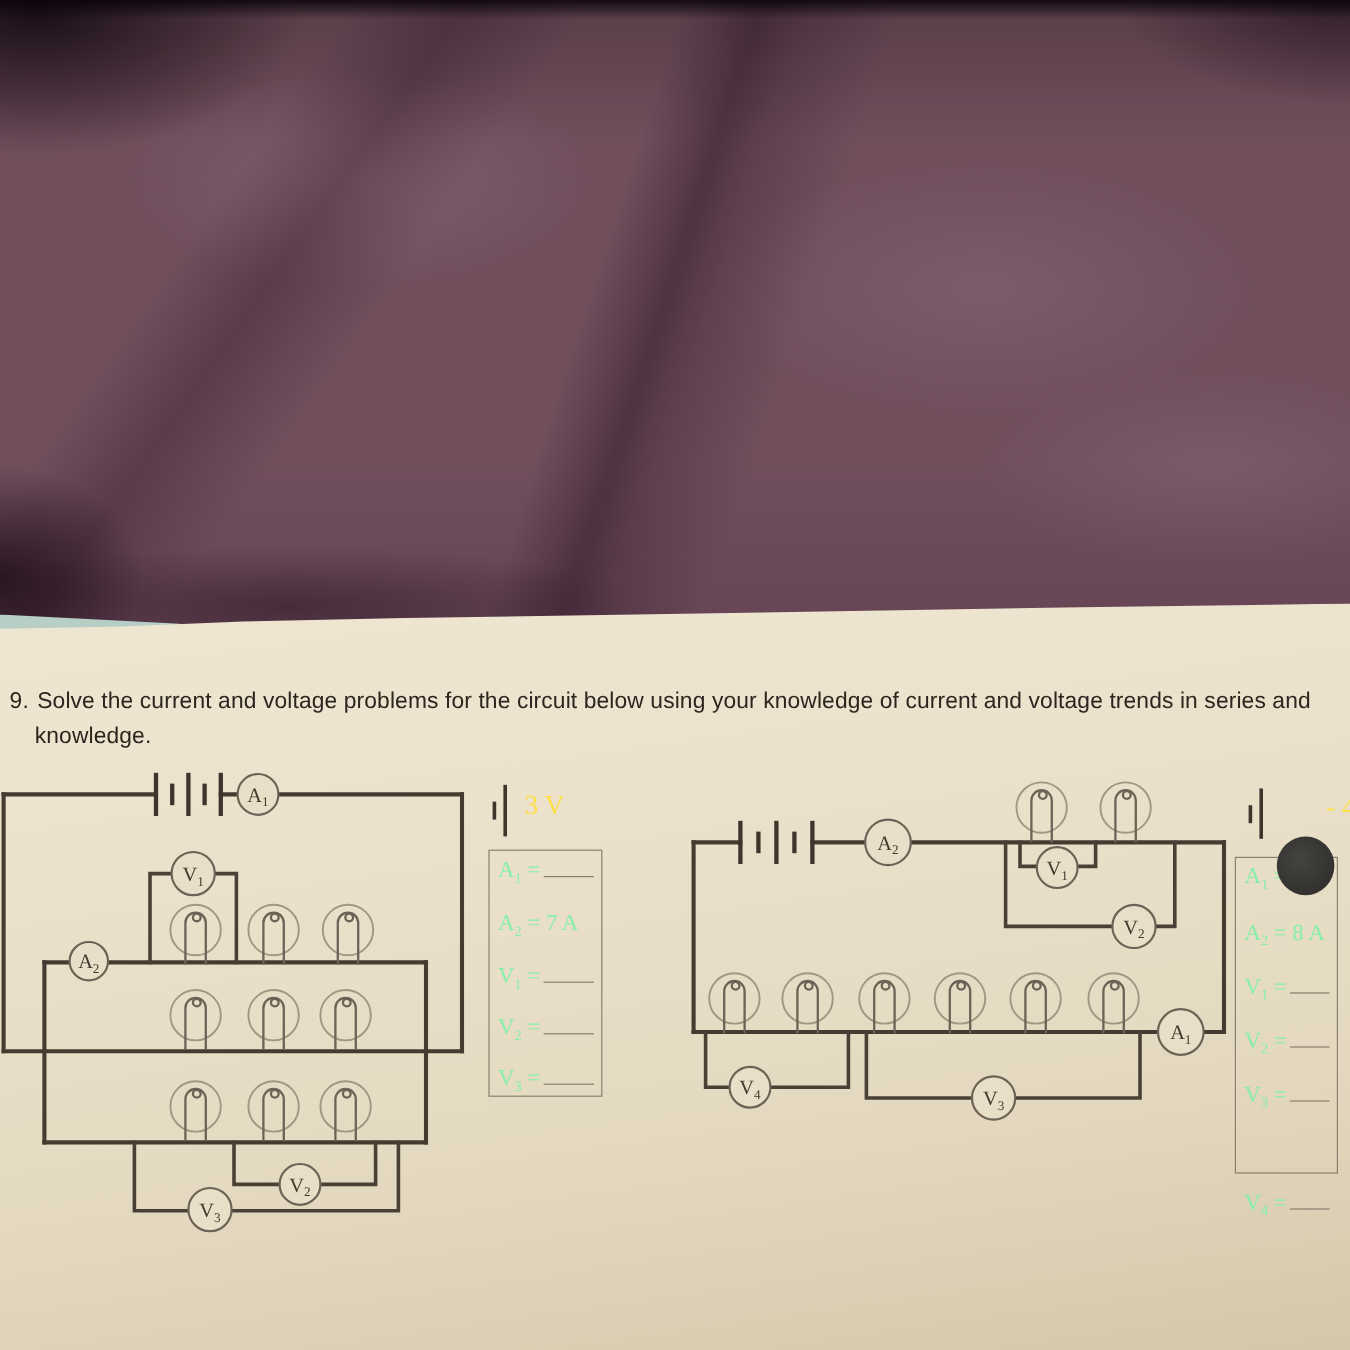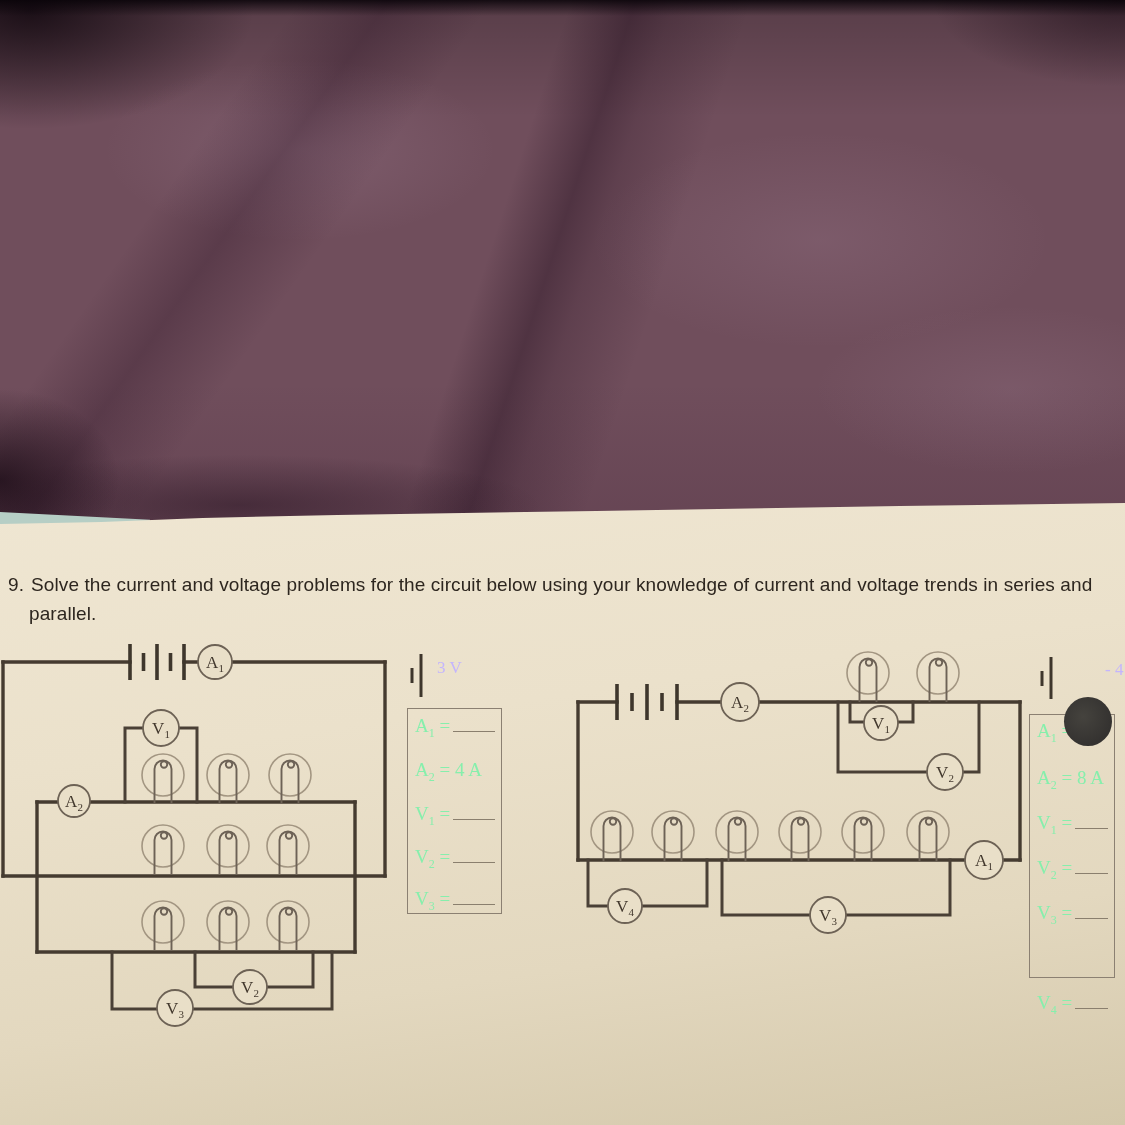--- a/index.html
+++ b/index.html
@@ -50,40 +50,40 @@
 
   
   .ansbox{position:absolute;border:1.6px solid #8b8072;font-family:"Liberation Serif",serif;color:#86efac;}
   #ansbox-left{left:407px;top:708px;width:93px;height:204px;}
   #ansbox-right{left:1029px;top:714px;width:84px;height:262px;}
   .ansrow{position:absolute;left:7px;font-size:19px;white-space:nowrap;}
   .ansrow sub{font-size:12px;}
   .blank{display:inline-block;width:42px;border-bottom:1.6px solid #8a7f6e;height:14px;margin-left:3px;}
   #ansbox-right .blank{width:33px;}
 
-  .batt-label{position:absolute;font-family:"Liberation Serif",serif;font-size:17px;color:#c4b5fd;white-space:nowrap;}
+  .batt-label{position:absolute;font-family:"Liberation Serif",serif;font-size:23px;color:#fde047;white-space:nowrap;}
   #batt-label-left{left:437px;top:658px;}
   #batt-label-right{left:1057px;top:660px;margin-left:48px;}
 
   #ink-dot{position:absolute;left:1064px;top:697px;width:48px;height:49px;border-radius:50%;
     background:radial-gradient(circle at 40% 40%, #45433e, #343230 70%);}
 </style>
 </head>
 <body>
 
 <div id="stage">
 
   <div id="fabric"></div>
   <div id="teal-sliver"></div>
   <div id="paper"></div>
 
   <div class="qline" id="qline1">
     <span class="qnum">9.</span><span>Solve the current and voltage problems for the circuit below using your knowledge of current and voltage trends in series and</span>
   </div>
-  <div class="qline" id="qline2">parallel.</div>
+  <div class="qline" id="qline2">knowledge.</div>
 
   <svg id="circuit-svg" viewBox="0 0 1125 1125">
     <defs>
       <g id="bulb-proto">
         <circle class="bulb-glass" cx="0" cy="0" r="21"></circle>
         <path class="bulb-filament" d="M -8.5,29 L -8.5,-6 A 8.5,8.5 0 0 1 8.5,-6 L 8.5,29"></path>
         <circle class="bulb-filament" cx="1" cy="-10.5" r="3.2"></circle>
       </g>
     </defs>
 
@@ -215,21 +215,21 @@
   <span class="batt-label" id="batt-label-left">3 V</span>
   <span class="batt-label" id="batt-label-right">- 4 V</span>
 
   <div class="ansbox" id="ansbox-left">
     <div class="ansrow" style="top:6px;">
       <span>A</span><sub>1</sub>
       <span>=</span><span class="blank"></span>
     </div>
     <div class="ansrow" style="top:50px;">
       <span>A</span><sub>2</sub>
-      <span>=</span> <span>4 A</span>
+      <span>=</span> <span>7 A</span>
     </div>
     <div class="ansrow" style="top:94px;">
       <span>V</span><sub>1</sub>
       <span>=</span><span class="blank"></span>
     </div>
     <div class="ansrow" style="top:137px;">
       <span>V</span><sub>2</sub>
       <span>=</span><span class="blank"></span>
     </div>
     <div class="ansrow" style="top:179px;">

